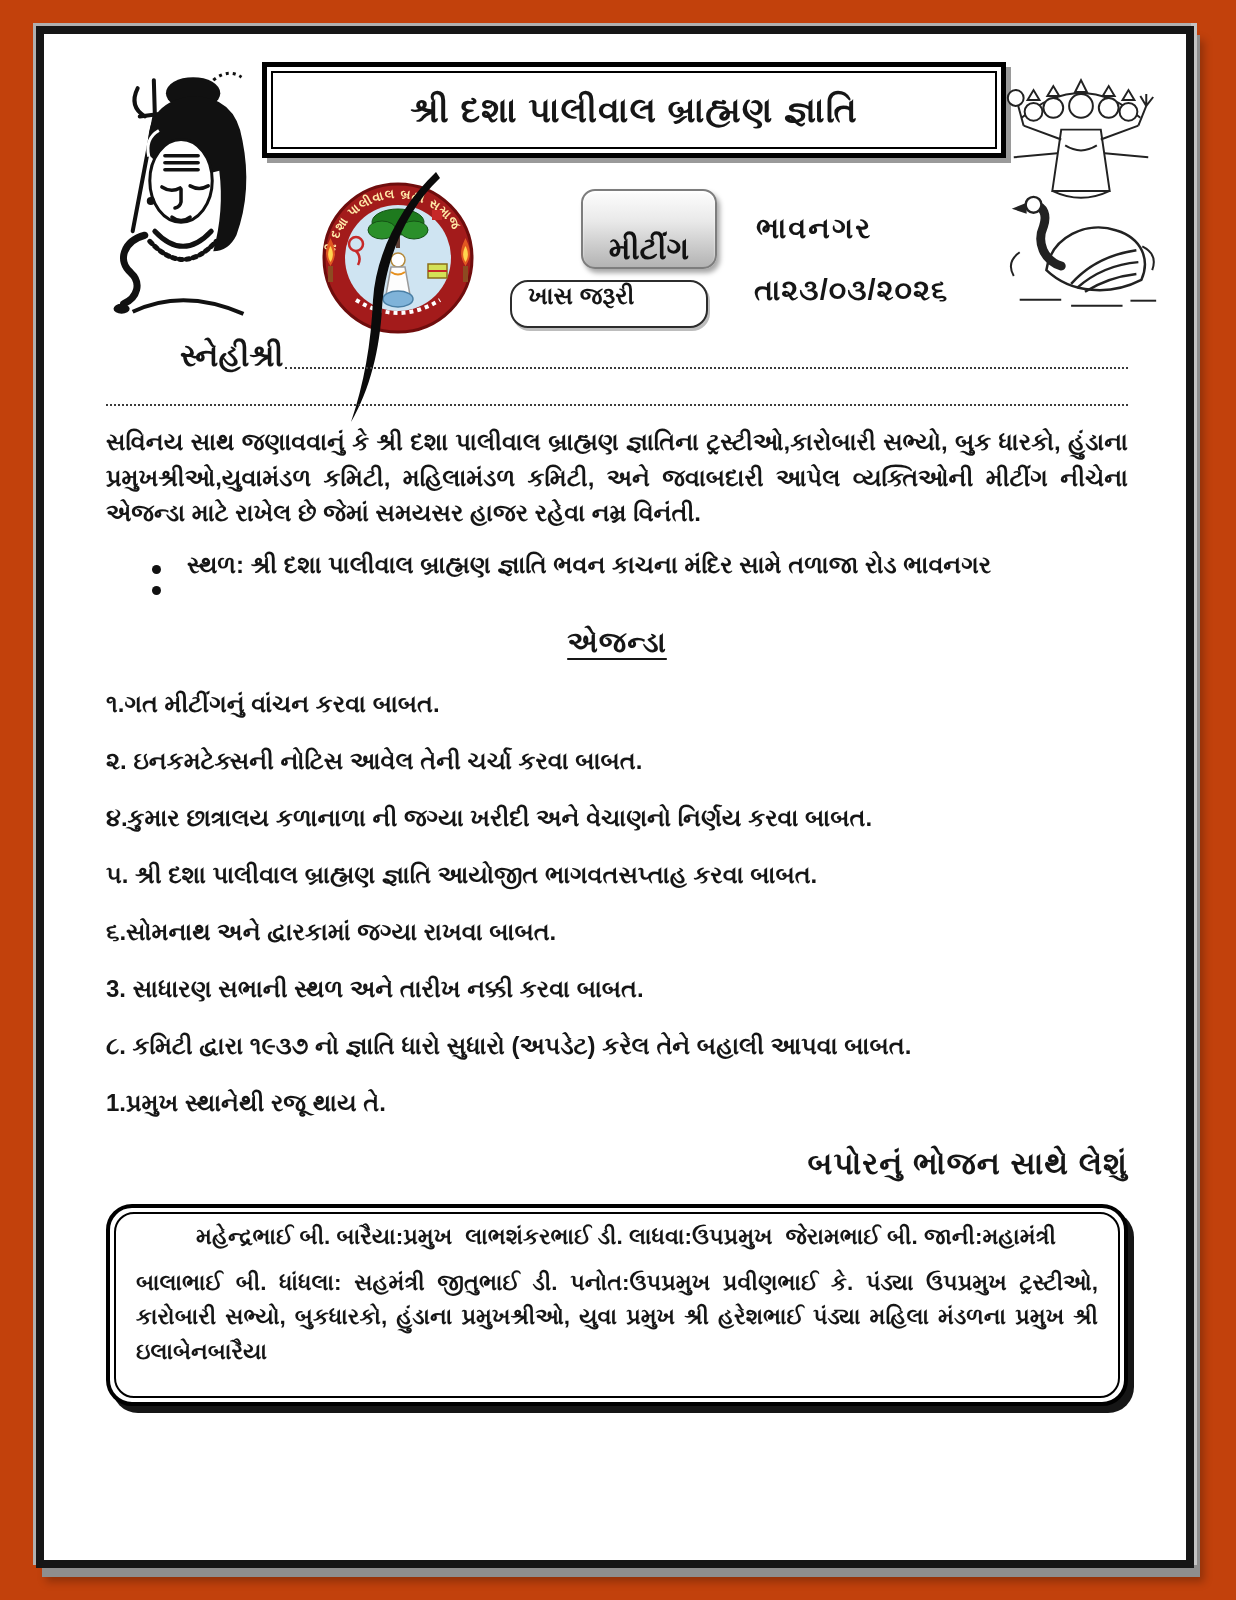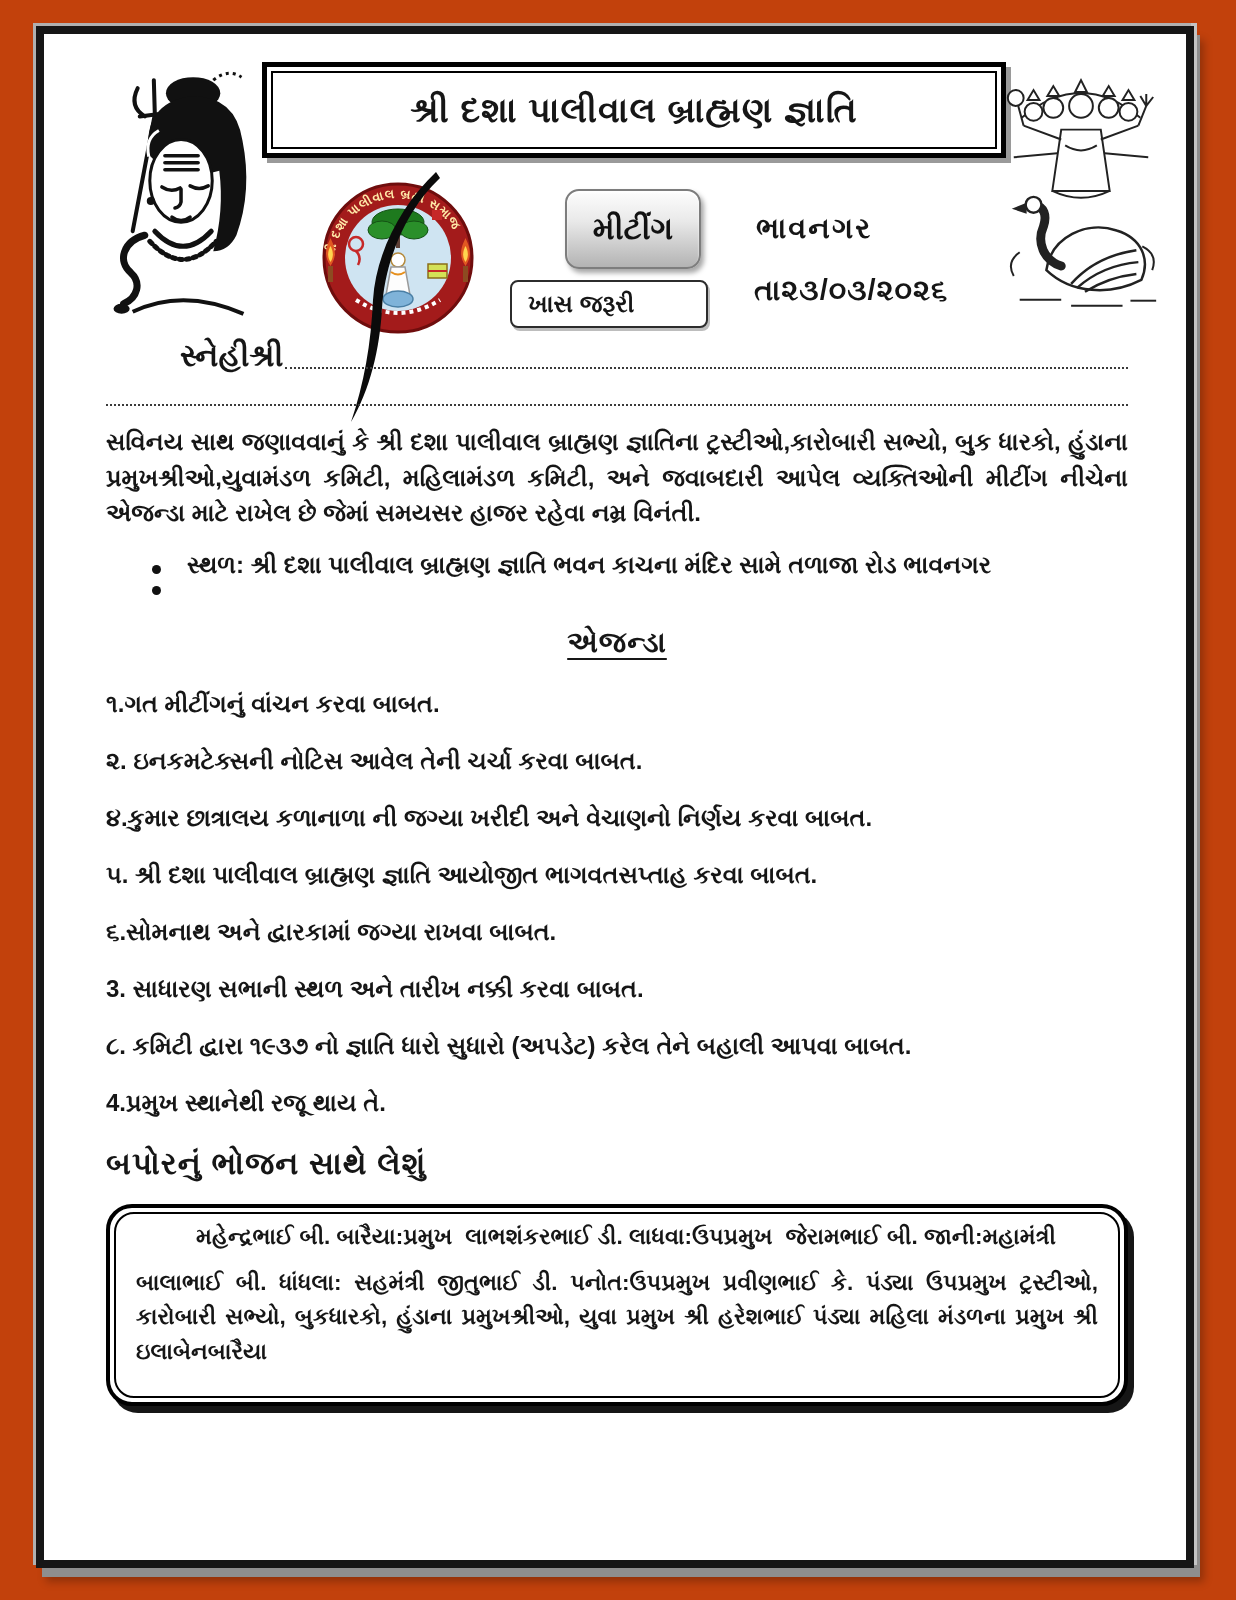--- a/index.html
+++ b/index.html
@@ -27,57 +27,57 @@
   }
   .titlebox-inner {
     width:100%; height:100%; border:2px solid #000;
     display:flex; align-items:center; justify-content:center;
   }
   .doc-title { font-size:35px; font-weight:700; letter-spacing:1px; }
 
   .logo-wrap { position:absolute; left:272px; top:132px; width:170px; height:290px; }
 
   .meeting-btn {
-    position:absolute; left:521px; top:155px; width:136px; height:80px;
+    position:absolute; left:537px; top:155px; width:136px; height:80px;
     border:2px solid #7d7d7d; border-radius:14px;
     background:linear-gradient(#fdfdfd 0%, #e9e9e9 40%, #b3b3b3 100%);
     box-shadow:3px 4px 5px rgba(0,0,0,.35), inset 0 2px 2px #fff;
-    display:flex; align-items:center; justify-content:center;
+    display:flex; align-items:flex-end; justify-content:center;
     font-size:31px; font-weight:700; color:#111;
   }
 
   .city-label { position:absolute; left:712px; top:178px; font-size:29px; font-weight:700; letter-spacing:2px; }
   .date-label { position:absolute; left:710px; top:240px; font-size:29px; font-weight:700; letter-spacing:1px; }
 
   .urgent-box {
     position:absolute; left:466px; top:246px; width:198px; height:48px;
-    border:2px solid #2c2c2c; border-radius:8px; background:#fff;
+    border:2px solid #2c2c2c; border-radius:18px; background:#fff;
     box-shadow:2px 3px 0 #bdbdbd;
-    display:flex; align-items:center; padding-left:16px;
+    display:flex; padding-left:16px;
     font-size:24px; font-weight:700;
   }
 
   
   .doc { position:absolute; left:62px; right:58px; top:304px; }
 
   .salutation { display:flex; align-items:flex-end; padding-left:74px; font-size:31px; font-weight:700; }
   .dots { flex:1; border-bottom:2.5px dotted #3a3a3a; margin:0 0 5px 2px; height:24px; }
   .dotline { border-bottom:2.5px dotted #3a3a3a; height:32px; margin-bottom:6px; }
 
   .para { margin-top:18px; font-size:24px; line-height:1.48; text-align:justify; font-weight:600; }
 
   .bullets { margin:20px 0 0 46px; list-style:none; }
   .bullets li { font-size:24px; font-weight:600; margin-bottom:12px; display:flex; align-items:flex-end; }
   .bullet-dot { width:9px; height:9px; border-radius:50%; background:#111; margin-right:26px; flex:0 0 9px; transform:translateY(-5px); }
 
   .agenda-head { text-align:center; font-size:29px; font-weight:700; text-decoration:underline; text-underline-offset:6px; margin:26px 0 30px 0; letter-spacing:1px; }
   .agenda-item { font-size:24px; font-weight:600; margin-bottom:29px; }
   .agenda-item.indent { padding-left:8px; }
 
-  .lunch-head { text-align:left; font-size:31px; font-weight:700; margin:16px 0 22px 0; letter-spacing:1px; }
+  .lunch-head { text-align:right; font-size:31px; font-weight:700; margin:16px 0 22px 0; letter-spacing:1px; }
 
   .sign-box {
     border:4px solid #000; border-radius:26px; padding:4px; background:#fff;
     box-shadow:6px 7px 0 #161616;
   }
   .sign-box-inner { border:2px solid #000; border-radius:20px; padding:10px 20px 26px 20px; }
   .sign-row1 { display:flex; justify-content:space-between; padding:0 42px 0 60px; font-size:22.5px; font-weight:700; }
   .sign-row2 { margin-top:16px; font-size:22.5px; font-weight:600; line-height:1.55; text-align:justify; }
 
   svg text { font-family:"Liberation Sans", sans-serif; }
@@ -256,21 +256,21 @@
       <div class="agenda-head">એજન્ડા</div>
 
       <div>
         <div class="agenda-item">૧.ગત મીટીંગનું વાંચન કરવા બાબત.</div>
         <div class="agenda-item">૨. ઇનકમટેક્સની નોટિસ આવેલ તેની ચર્ચા કરવા બાબત.</div>
         <div class="agenda-item">૪.કુમાર છાત્રાલય કળાનાળા ની જગ્યા ખરીદી અને વેચાણનો નિર્ણય કરવા બાબત.</div>
         <div class="agenda-item">૫. શ્રી દશા પાલીવાલ બ્રાહ્મણ જ્ઞાતિ આયોજીત ભાગવતસપ્તાહ કરવા બાબત.</div>
         <div class="agenda-item">૬.સોમનાથ અને દ્વારકામાં જગ્યા રાખવા બાબત.</div>
         <div class="agenda-item">3. સાધારણ સભાની સ્થળ અને તારીખ નક્કી કરવા બાબત.</div>
         <div class="agenda-item">૮. કમિટી દ્વારા ૧૯૩૭ નો જ્ઞાતિ ધારો સુધારો (અપડેટ) કરેલ તેને બહાલી આપવા બાબત.</div>
-        <div class="agenda-item">4.પ્રમુખ સ્થાનેથી રજૂ થાય તે.</div>
+        <div class="agenda-item">1.પ્રમુખ સ્થાનેથી રજૂ થાય તે.</div>
       </div>
 
       <div class="lunch-head">બપોરનું ભોજન સાથે લેશું</div>
 
       <div class="sign-box">
         <div class="sign-box-inner">
           <div class="sign-row1">
             <span>મહેન્દ્રભાઈ બી. બારૈયા:પ્રમુખ</span>
             <span>લાભશંકરભાઈ ડી. લાધવા:ઉપપ્રમુખ</span>
             <span>જેરામભાઈ બી. જાની:મહામંત્રી</span>

